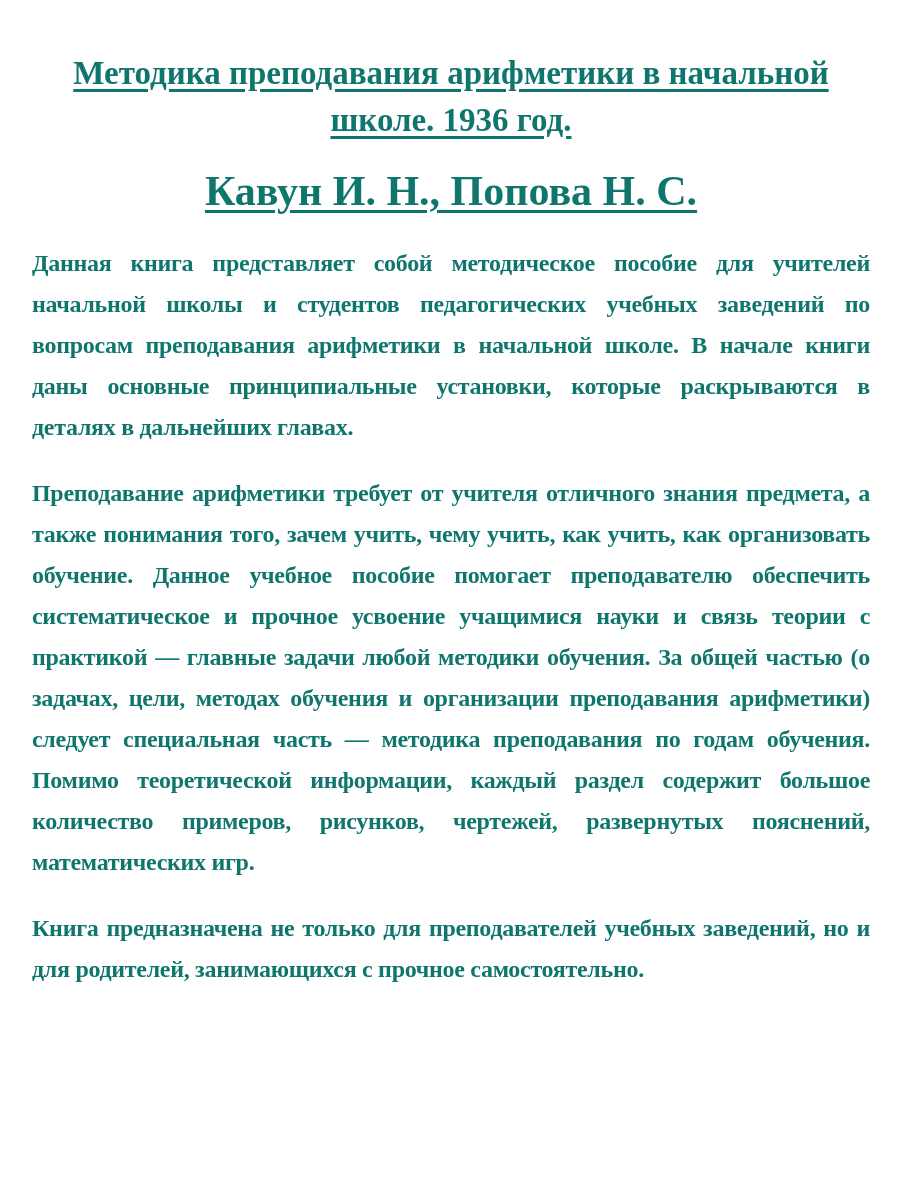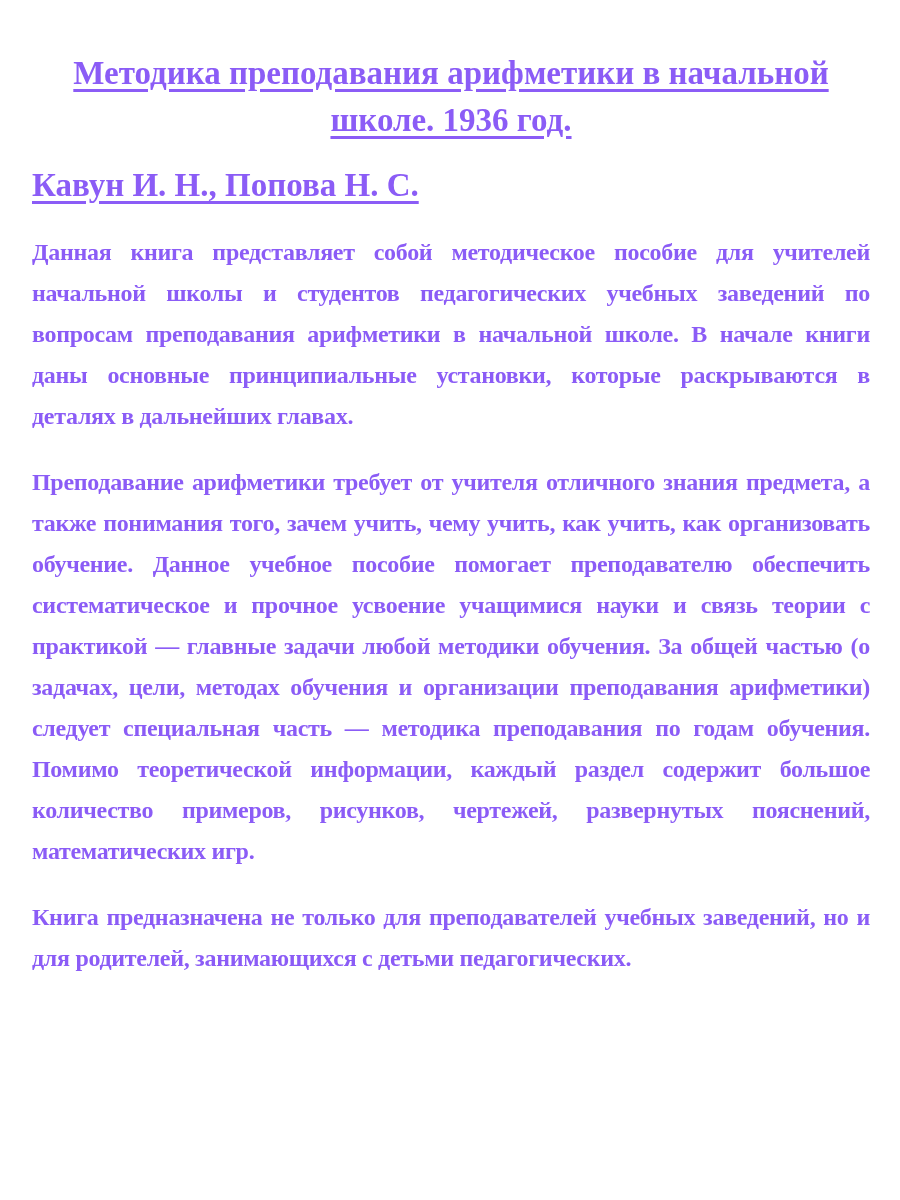--- a/index.html
+++ b/index.html
@@ -7,41 +7,41 @@
     padding: 0;
     background: #ffffff;
   }
   .page {
     position: relative;
     width: 900px;
     height: 1200px;
     box-sizing: border-box;
     padding: 50px 30px 0 32px;
     background: #ffffff;
-    color: #8b5cf6;
+    color: #0f766e;
     font-family: "Liberation Serif", "DejaVu Serif", serif;
     font-weight: 700;
     overflow: hidden;
   }
   .doc-title {
     margin: 0 8px;
     font-size: 33px;
     font-weight: 700;
     line-height: 1.42;
     text-align: center;
     text-decoration: underline;
     text-decoration-thickness: 3px;
     text-underline-offset: 5px;
   }
   .doc-authors {
     margin: 20px 0 0 0;
-    font-size: 33px;
+    font-size: 42px;
     font-weight: 700;
     line-height: 1.3;
-    text-align: left;
+    text-align: center;
     text-decoration: underline;
     text-decoration-thickness: 3px;
     text-underline-offset: 5px;
   }
   .doc-body p {
     margin: 25px 0 0 0;
     font-size: 24px;
     line-height: 41px;
     letter-spacing: -0.3px;
     text-align: justify;
@@ -52,15 +52,15 @@
 <body>
 
 <div class="page">
   <h1 class="doc-title">Методика преподавания арифметики в начальной школе. 1936 год.</h1>
 
   <h2 class="doc-authors">Кавун И. Н., Попова Н. С.</h2>
 
   <div class="doc-body">
     <p>Данная книга представляет собой методическое пособие для учителей начальной школы и студентов педагогических учебных заведений по вопросам преподавания арифметики в начальной школе. В начале книги даны основные принципиальные установки, которые раскрываются в деталях в дальнейших главах.</p>
     <p>Преподавание арифметики требует от учителя отличного знания предмета, а также понимания того, зачем учить, чему учить, как учить, как организовать обучение. Данное учебное пособие помогает преподавателю обеспечить систематическое и прочное усвоение учащимися науки и связь теории с практикой — главные задачи любой методики обучения. За общей частью (о задачах, цели, методах обучения и организации преподавания арифметики) следует специальная часть — методика преподавания по годам обучения. Помимо теоретической информации, каждый раздел содержит большое количество примеров, рисунков, чертежей, развернутых пояснений, математических игр.</p>
-    <p>Книга предназначена не только для преподавателей учебных заведений, но и для родителей, занимающихся с детьми педагогических.</p>
+    <p>Книга предназначена не только для преподавателей учебных заведений, но и для родителей, занимающихся с прочное самостоятельно.</p>
   </div>
 </div>
 
 </body></html>

